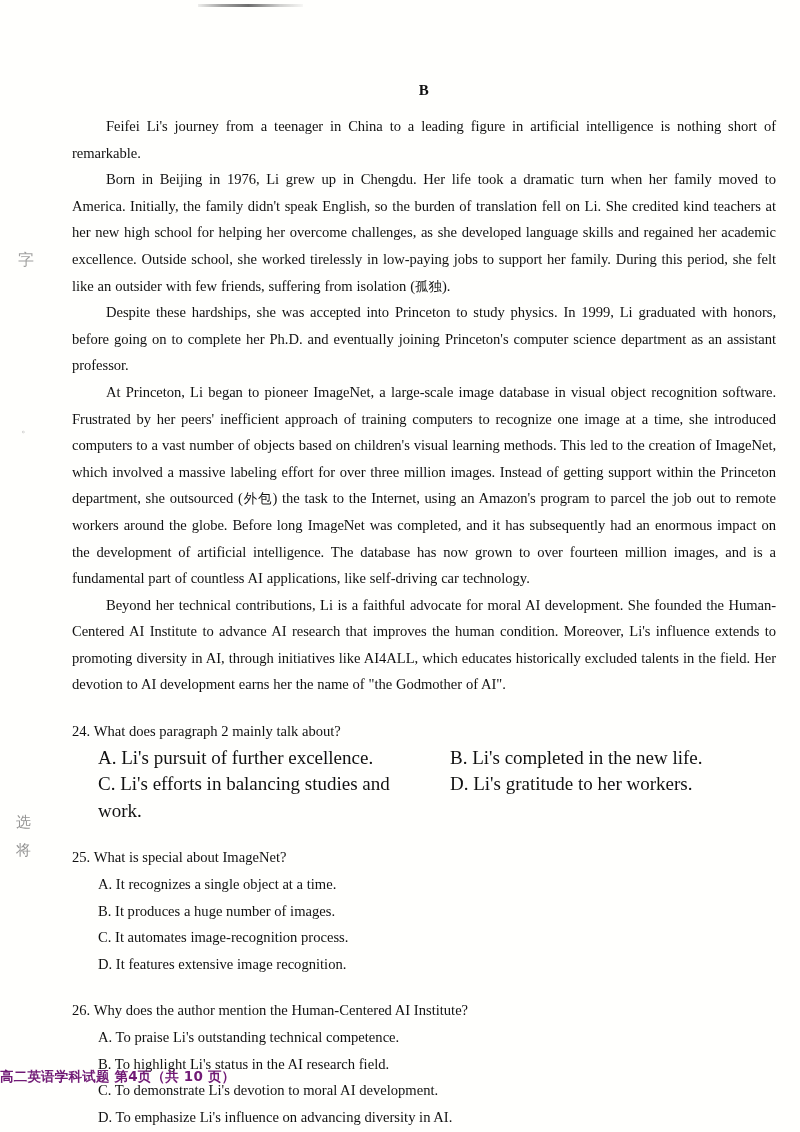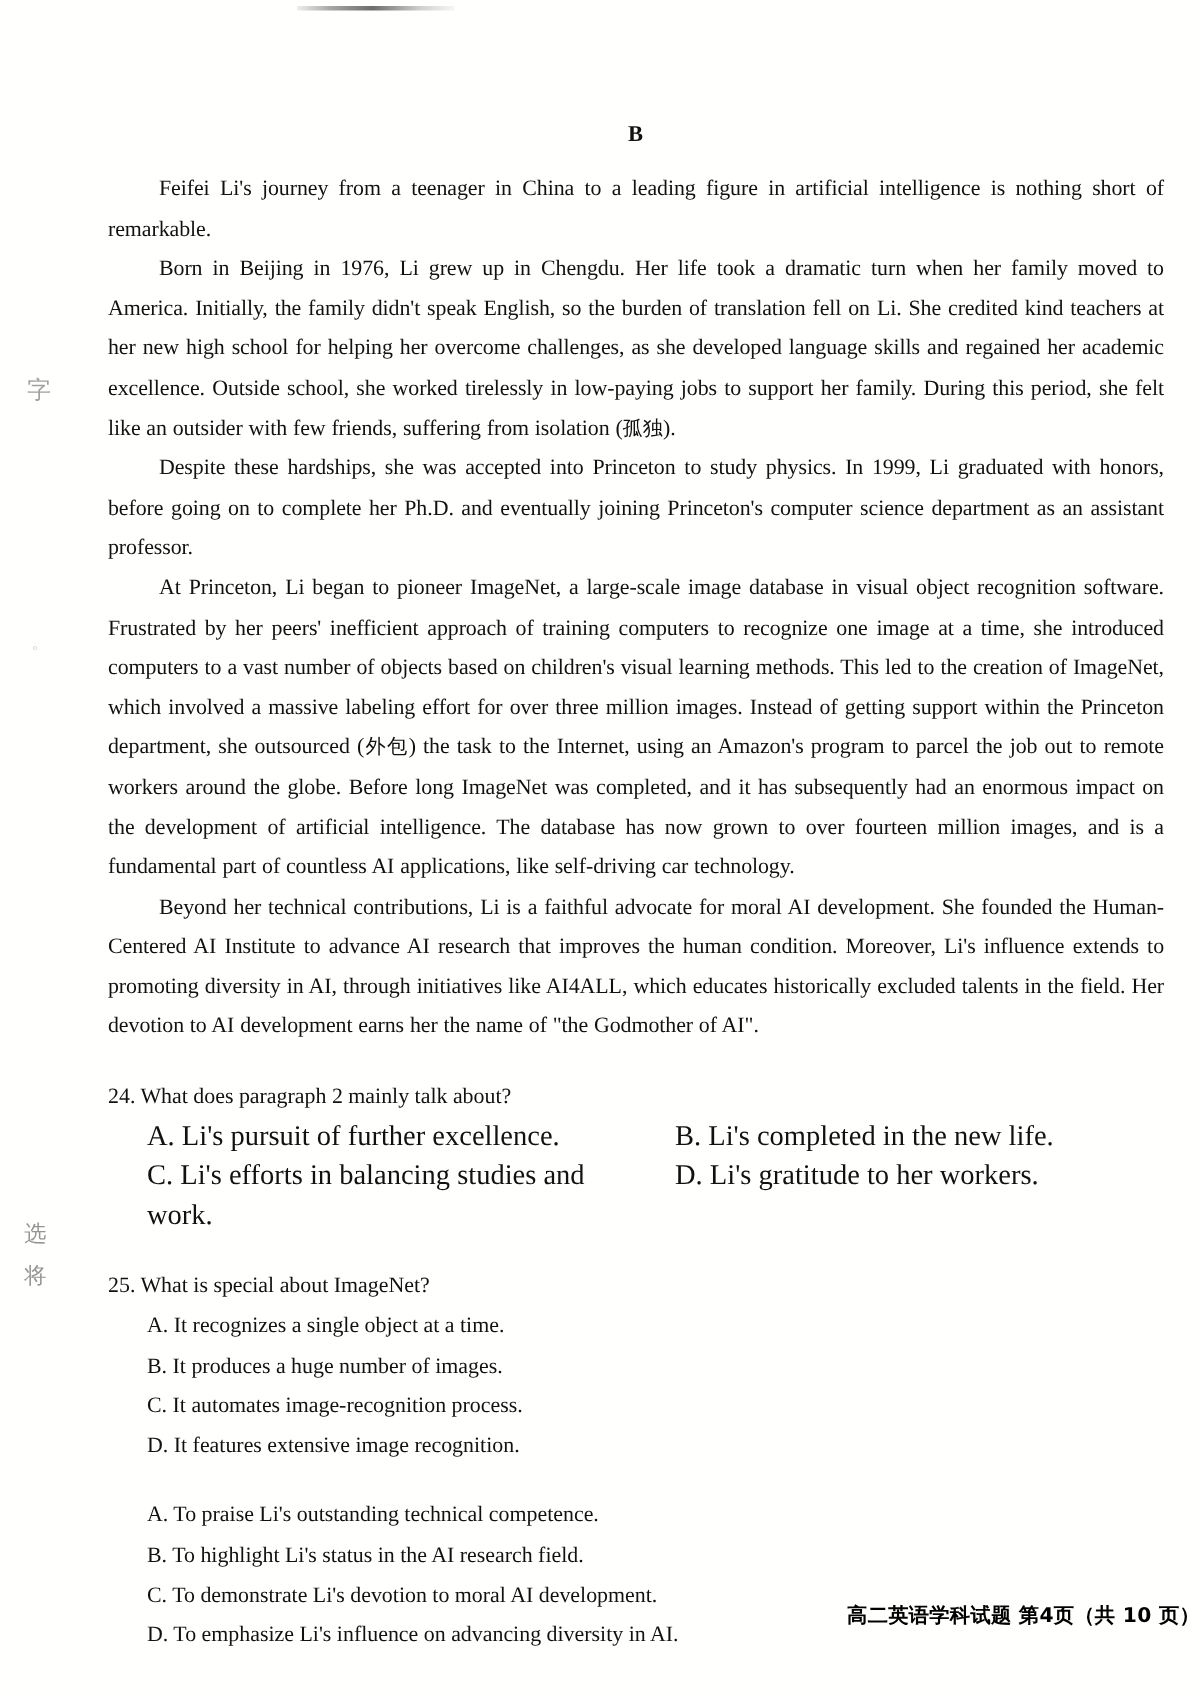--- a/index.html
+++ b/index.html
@@ -124,25 +124,25 @@
     font-size: 14.6px;
     line-height: 26.6px;
   }
 
   
   .footer {
     position: absolute;
     left: 0;
     top: 1068px;
     width: 800px;
-    text-align: right;
+    text-align: left;
     font-family: "DejaVu Sans", sans-serif;
     font-weight: bold;
     font-size: 13.5px;
-    color: #000000;
+    color: #701a75;
     letter-spacing: 0.2px;
   }
 </style>
 </head>
 <body>
 
 <div class="page">
 
   <div class="scan-artifact"></div>
 
@@ -179,20 +179,21 @@
         <p class="q-stem">25. What is special about ImageNet?</p>
         <div class="opts-one-col">
           <div class="opt">A. It recognizes a single object at a time.</div>
           <div class="opt">B. It produces a huge number of images.</div>
           <div class="opt">C. It automates image-recognition process.</div>
           <div class="opt">D. It features extensive image recognition.</div>
         </div>
       </div>
 
       <div class="q-block">
+        <p class="q-stem">26. Why does the author mention the Human-Centered AI Institute?</p>
         <div class="opts-one-col">
           <div class="opt">A. To praise Li's outstanding technical competence.</div>
           <div class="opt">B. To highlight Li's status in the AI research field.</div>
           <div class="opt">C. To demonstrate Li's devotion to moral AI development.</div>
           <div class="opt">D. To emphasize Li's influence on advancing diversity in AI.</div>
         </div>
       </div>
 
     </div>
   </div>

